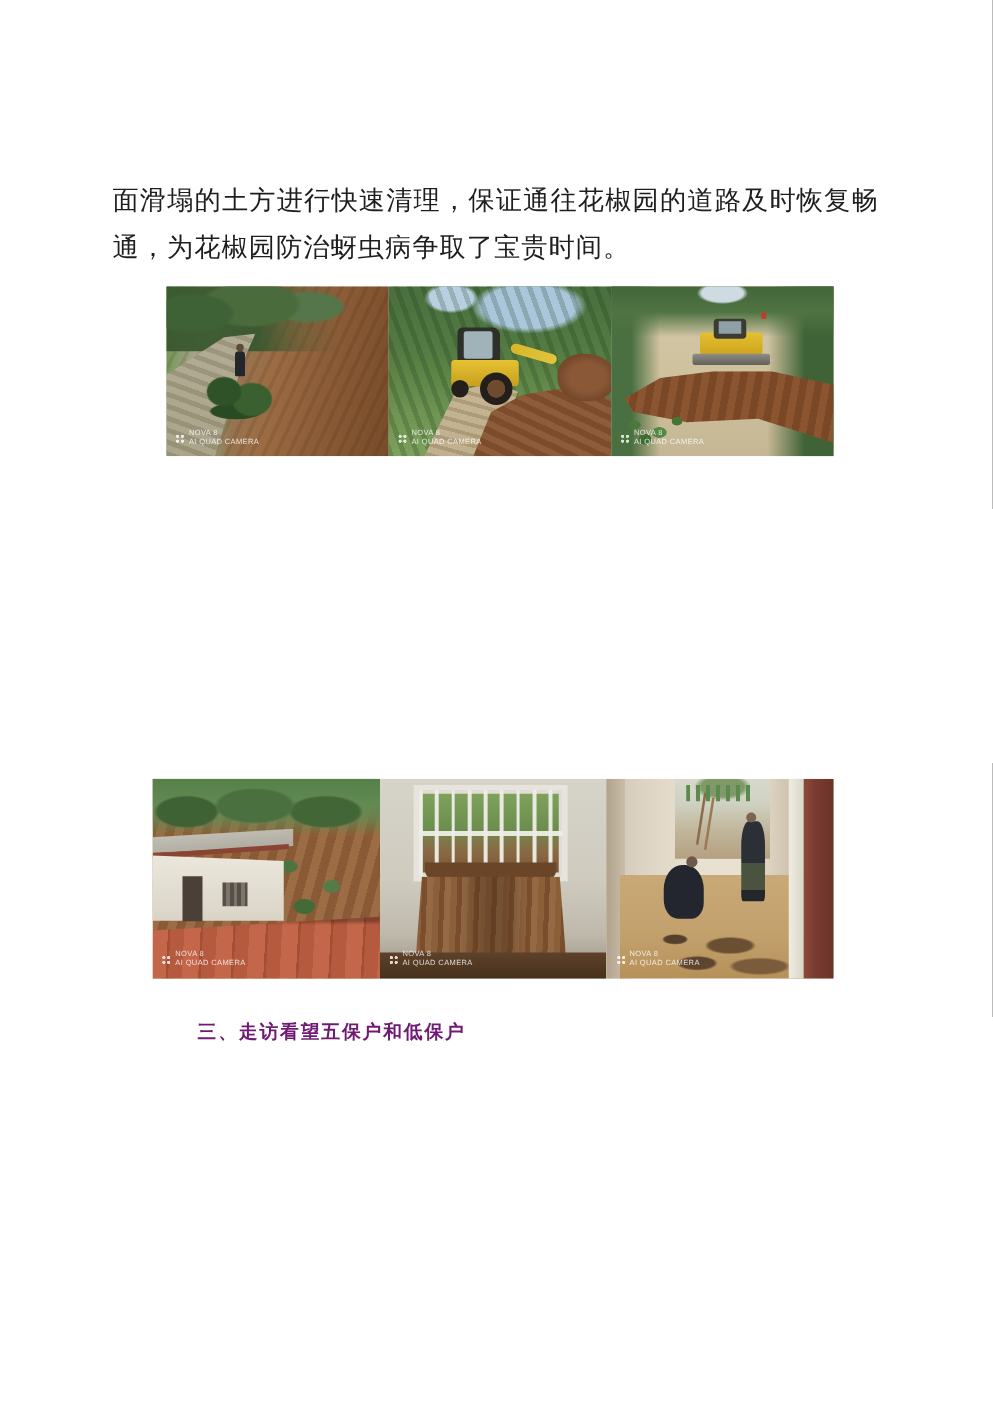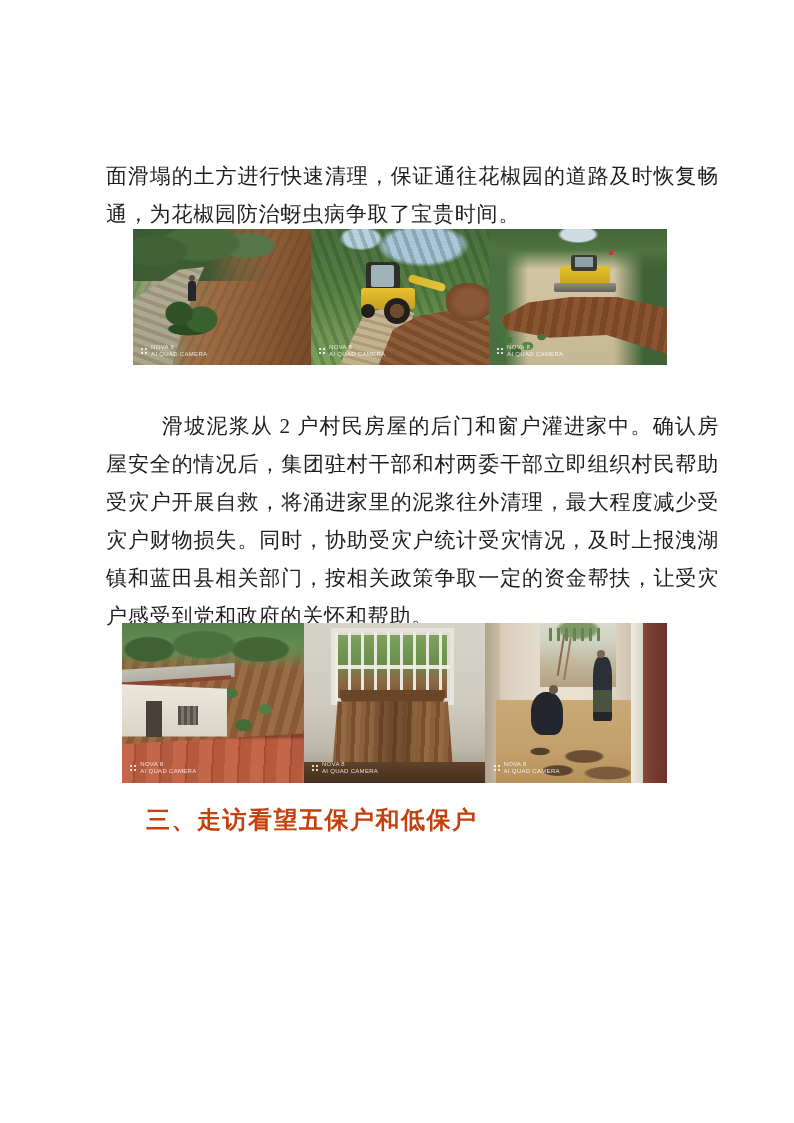--- a/index.html
+++ b/index.html
@@ -3,32 +3,32 @@
 <meta charset="utf-8">
 <style>
   html,body{margin:0;padding:0;background:#888;}
   .page{
     position:relative;width:794px;height:1123px;margin:0 auto;
     background:#ffffff;overflow:hidden;
     font-family:"Liberation Serif","DejaVu Serif",serif;
     color:#1e1e1e;
   }
   .para{
-    position:absolute;margin:16px;
+    position:absolute;margin:0;
     font-size:21px;line-height:38px;letter-spacing:0.8px;
     text-align:justify;
   }
   .indent{text-indent:56px;}
   #p1{left:90px;top:141px;width:613px;}
   #p2{left:90px;top:391px;width:613px;}
   #p3{left:90px;top:851px;width:613px;}
   .heading{
-    position:absolute;left:146px;top:804px;margin:0;
+    position:absolute;left:146px;top:804px;margin:12px;
     font-family:"Liberation Sans","DejaVu Sans",sans-serif;
-    font-size:24px;font-weight:bold;letter-spacing:1.5px;color:#c2410c;
+    font-size:15px;font-weight:bold;letter-spacing:1.5px;color:#701a75;
   }
   .strip{position:absolute;display:flex;overflow:hidden;}
   #strip1{left:133px;top:229px;width:534px;height:136px;}
   #strip2{left:122px;top:623px;width:545px;height:160px;}
   .photo{position:relative;flex:1;overflow:hidden;}
   .photo>div{position:absolute;}
 
   
   .wm{position:absolute;left:4%;bottom:5%;display:flex;gap:3px;align-items:center;opacity:.8;z-index:9;}
   .wm-logo{width:8px;height:8px;flex:none;background:
@@ -222,21 +222,20 @@
       <div class="wm">
         <span class="wm-logo"></span>
         <span class="wm-text">
             <i>NOVA 8</i>
             <i>AI QUAD CAMERA</i>
           </span>
       </div>
     </div>
   </div>
 
-  <p class="para indent" id="p2">滑坡泥浆从 2 户村民房屋的后门和窗户灌进家中。确认房屋安全的情况后，集团驻村干部和村两委干部立即组织村民帮助受灾户开展自救，将涌进家里的泥浆往外清理，最大程度减少受灾户财物损失。同时，协助受灾户统计受灾情况，及时上报洩湖镇和蓝田县相关部门，按相关政策争取一定的资金帮扶，让受灾户感受到党和政府的关怀和帮助。</p>
 
   <div class="strip" id="strip2">
 
     <div class="photo s2a" title="房屋后山体滑坡现场">
       <div class="green"></div>
       <div class="scrub"></div>
       <div class="roof"></div>
       <div class="fascia"></div>
       <div class="wall"></div>
       <div class="door"></div>

